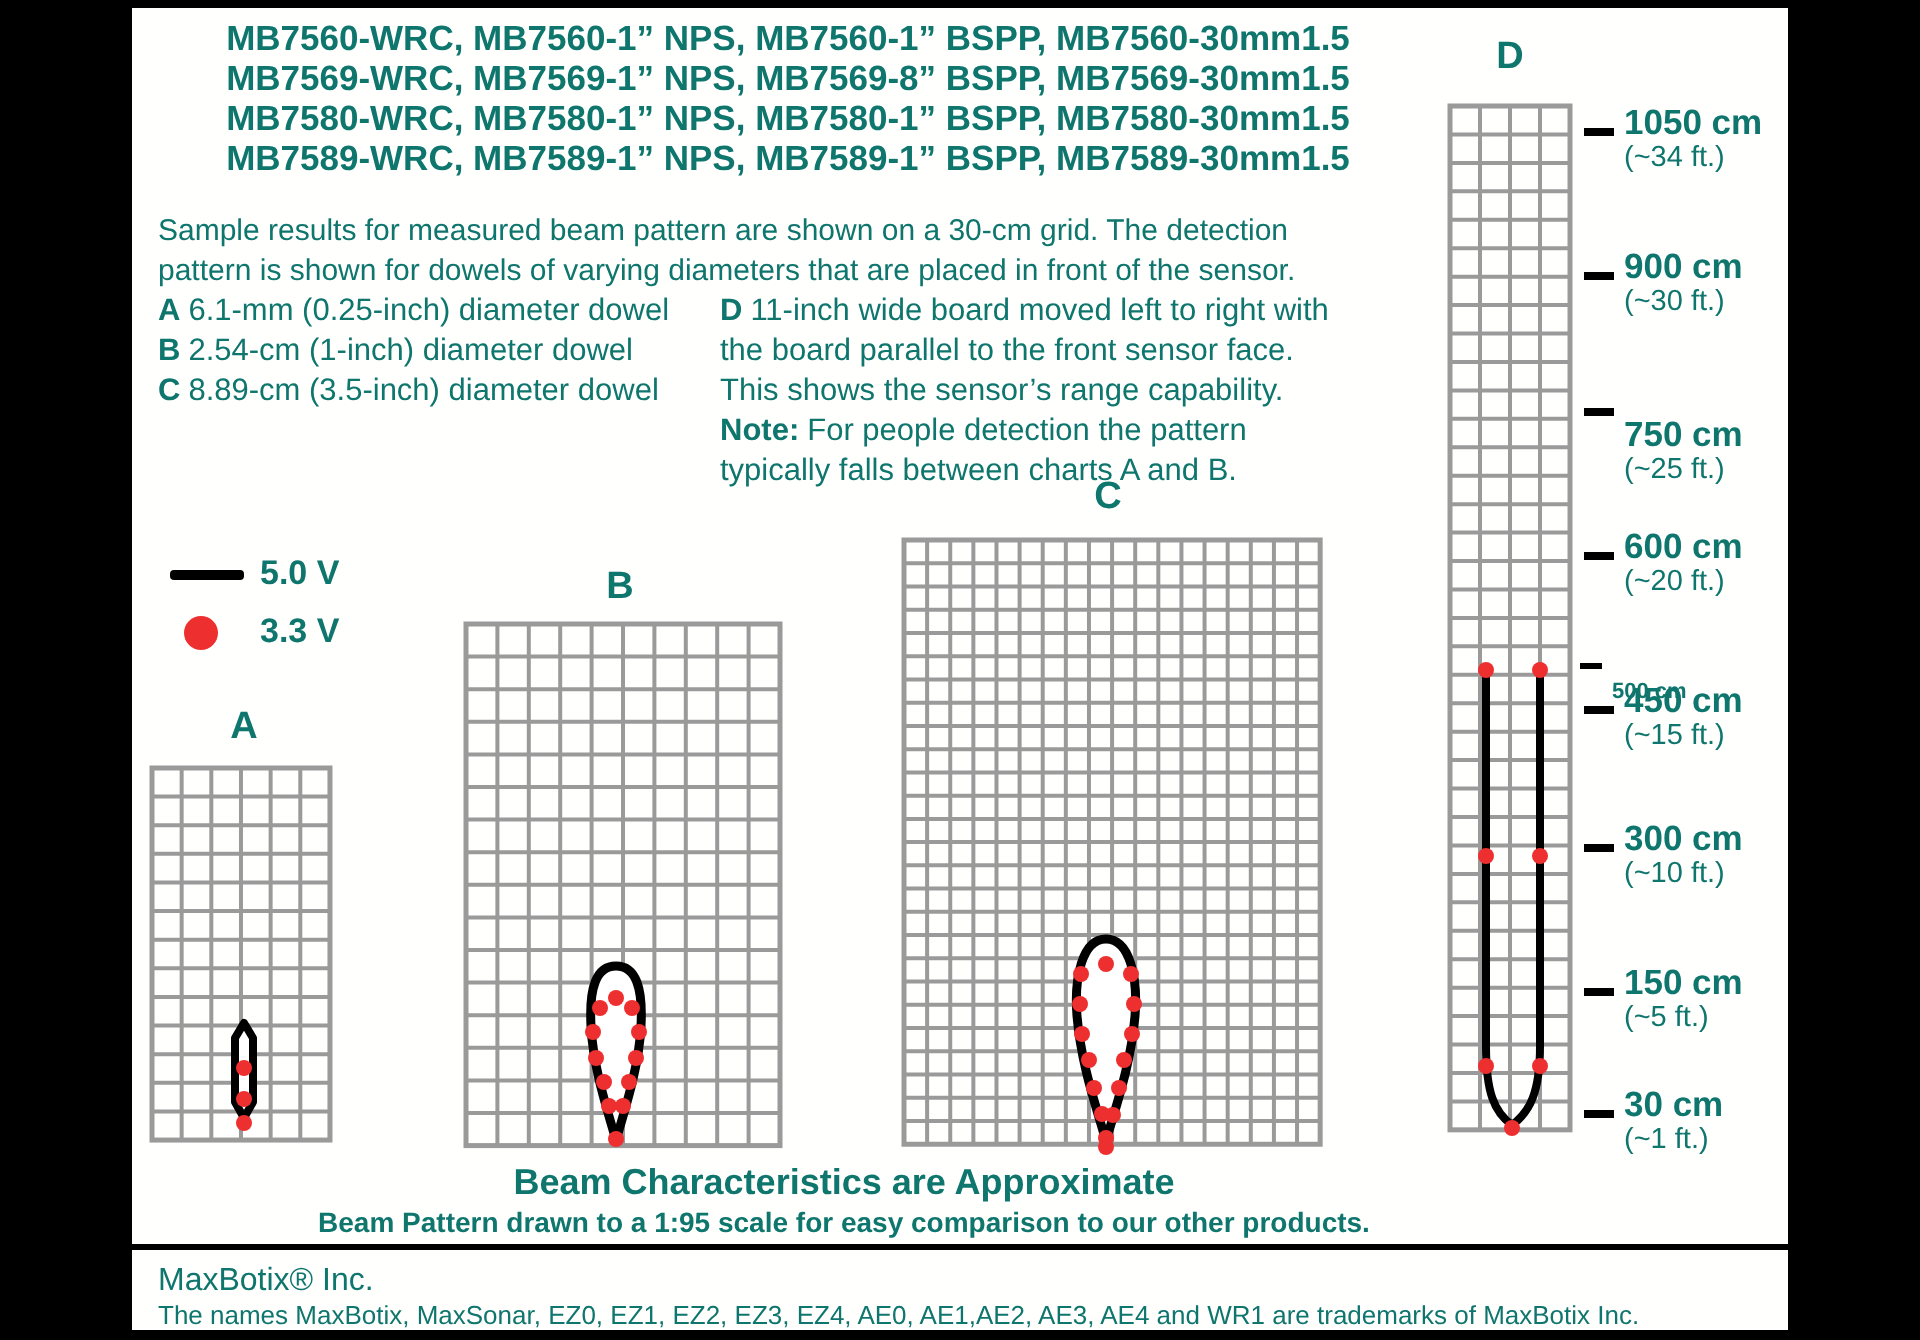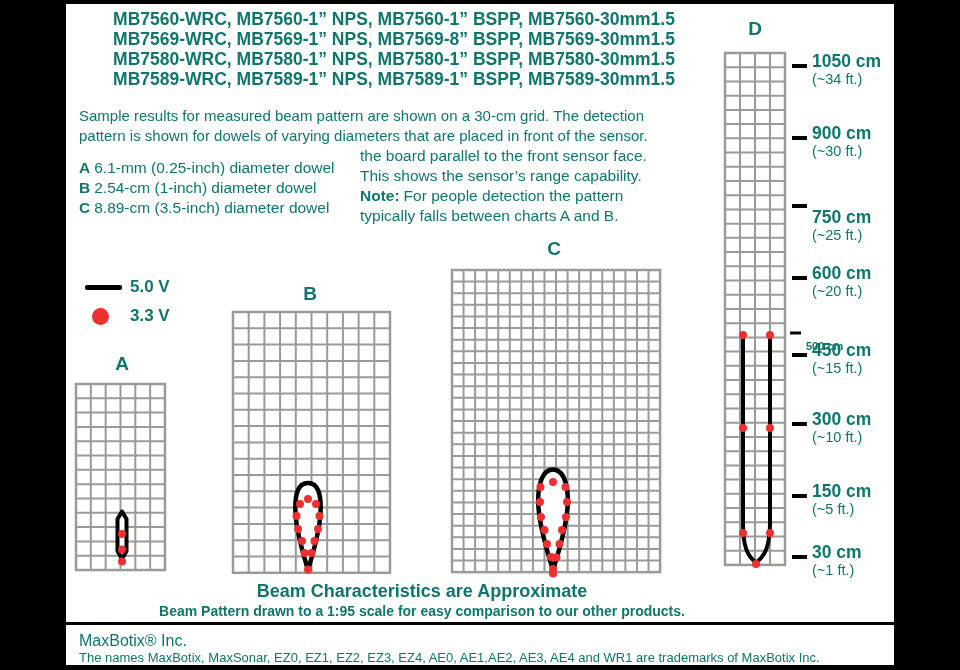--- a/index.html
+++ b/index.html
@@ -5,21 +5,21 @@
   html,body{margin:0;padding:0;background:#000;}
   #screen{position:relative;width:960px;height:670px;background:#000;overflow:hidden;
           font-family:"Liberation Sans","DejaVu Sans",sans-serif;color:#0f766e;}
   #page{position:absolute;left:66px;top:4px;width:828px;height:661px;background:#fffffe;}
   .abs{position:absolute;}
   
   #title-block{left:78px;top:9px;width:632px;text-align:center;font-weight:700;
                font-size:17.5px;line-height:20px;white-space:nowrap;}
   
   #intro{left:79px;top:106px;font-size:15px;line-height:20px;white-space:nowrap;}
-  #dowel-list{left:79px;top:146px;font-size:15.5px;line-height:20px;white-space:nowrap;margin-top:12px;}
+  #dowel-list{left:79px;top:146px;font-size:15.5px;line-height:20px;white-space:nowrap;}
   #d-note{left:360px;top:146px;font-size:15.5px;line-height:20px;white-space:nowrap;}
   .pline b{margin-right:4px;}
   
   .legend-label{font-weight:700;font-size:17px;white-space:nowrap;}
   #legend-line-swatch{left:85px;top:285px;width:37px;height:5px;background:#000;border-radius:2px;}
   #legend-line-label{left:130px;top:277px;}
   #legend-dot-swatch{left:92px;top:308px;width:17px;height:17px;border-radius:50%;}
   #legend-dot-label{left:130px;top:306px;}
   
   .chart-letter{width:28px;text-align:center;font-weight:700;font-size:19px;}
@@ -59,20 +59,21 @@
     <div>pattern is shown for dowels of varying diameters that are placed in front of the sensor.</div>
   </div>
 
   <div class="abs" id="dowel-list">
     <div class="pline"><b>A</b><span>6.1-mm (0.25-inch) diameter dowel</span></div>
     <div class="pline"><b>B</b><span>2.54-cm (1-inch) diameter dowel</span></div>
     <div class="pline"><b>C</b><span>8.89-cm (3.5-inch) diameter dowel</span></div>
   </div>
 
   <div class="abs" id="d-note">
+    <div class="pline"><b>D</b><span>11-inch wide board moved left to right with</span></div>
     <div class="pline"><span>the board parallel to the front sensor face.</span></div>
     <div class="pline"><span>This shows the sensor’s range capability.</span></div>
     <div class="pline"><b>Note:</b><span>For people detection the pattern</span></div>
     <div class="pline"><span>typically falls between charts A and B.</span></div>
   </div>
 
   <div class="abs" id="legend-line-swatch"></div>
   <div class="abs legend-label" id="legend-line-label">5.0 V</div>
   <div class="abs" id="legend-dot-swatch" style="background: rgb(238, 47, 47);"></div>
   <div class="abs legend-label" id="legend-dot-label">3.3 V</div>

